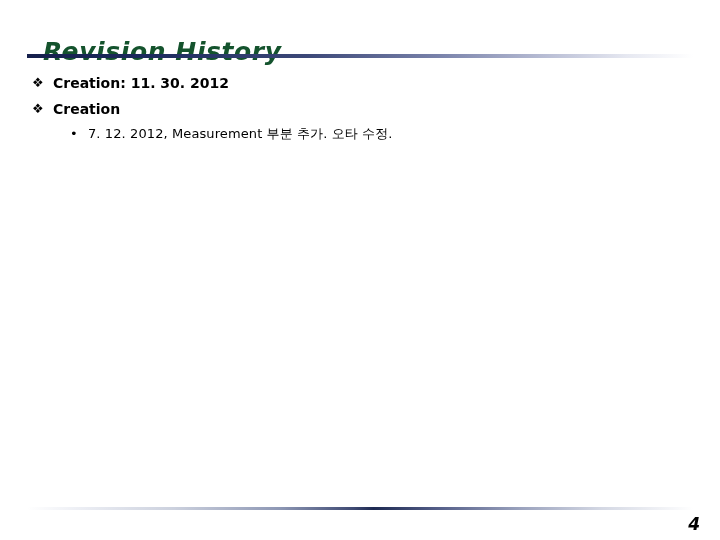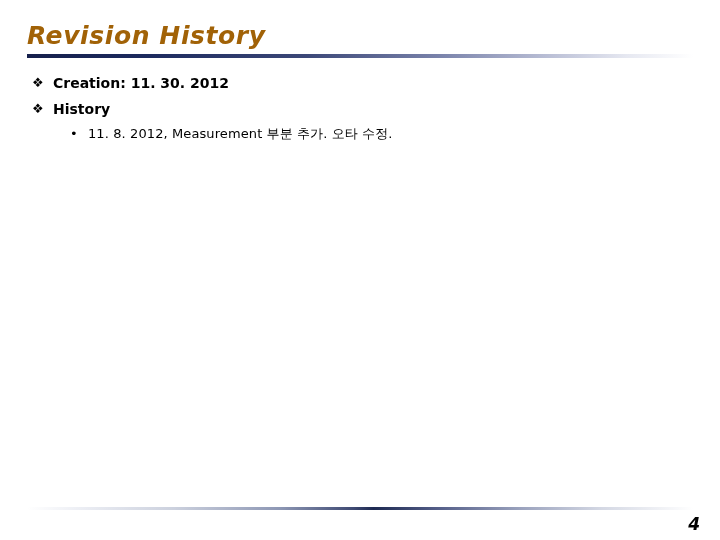--- a/index.html
+++ b/index.html
@@ -28,24 +28,24 @@
     top: 20px;
     width: 666px;
   }
 
   .slide-title {
     font-family: "DejaVu Sans", sans-serif;
     font-size: 25px;
     font-weight: bold;
     font-style: italic;
     letter-spacing: 0.6px;
-    color: #a16207;
+    color: #14532d;
     line-height: 32px;
     white-space: nowrap;
-    margin: 0;
+    margin: 16px;
     padding: 0;
   }
 
   .title-rule {
     position: absolute;
     left: 0px;
     top: 34px;
     width: 666px;
     height: 4px;
     background: linear-gradient(to right,
@@ -162,26 +162,26 @@
 
   <div class="body-list">
 
     <div class="bullet-l1">
       <span class="marker">❖</span>
       <span class="text">Creation: 11. 30. 2012</span>
     </div>
 
     <div class="bullet-l1">
       <span class="marker">❖</span>
-      <span class="text">History</span>
+      <span class="text">Creation</span>
     </div>
 
     <div class="bullet-l2">
       <span class="marker">•</span>
-      <span class="text">11. 8. 2012, Measurement 부분 추가. 오타 수정.</span>
+      <span class="text">7. 12. 2012, Measurement 부분 추가. 오타 수정.</span>
     </div>
 
   </div>
 
   <div class="footer-rule"></div>
 
   <div class="page-number">4</div>
 
 </div>
 

